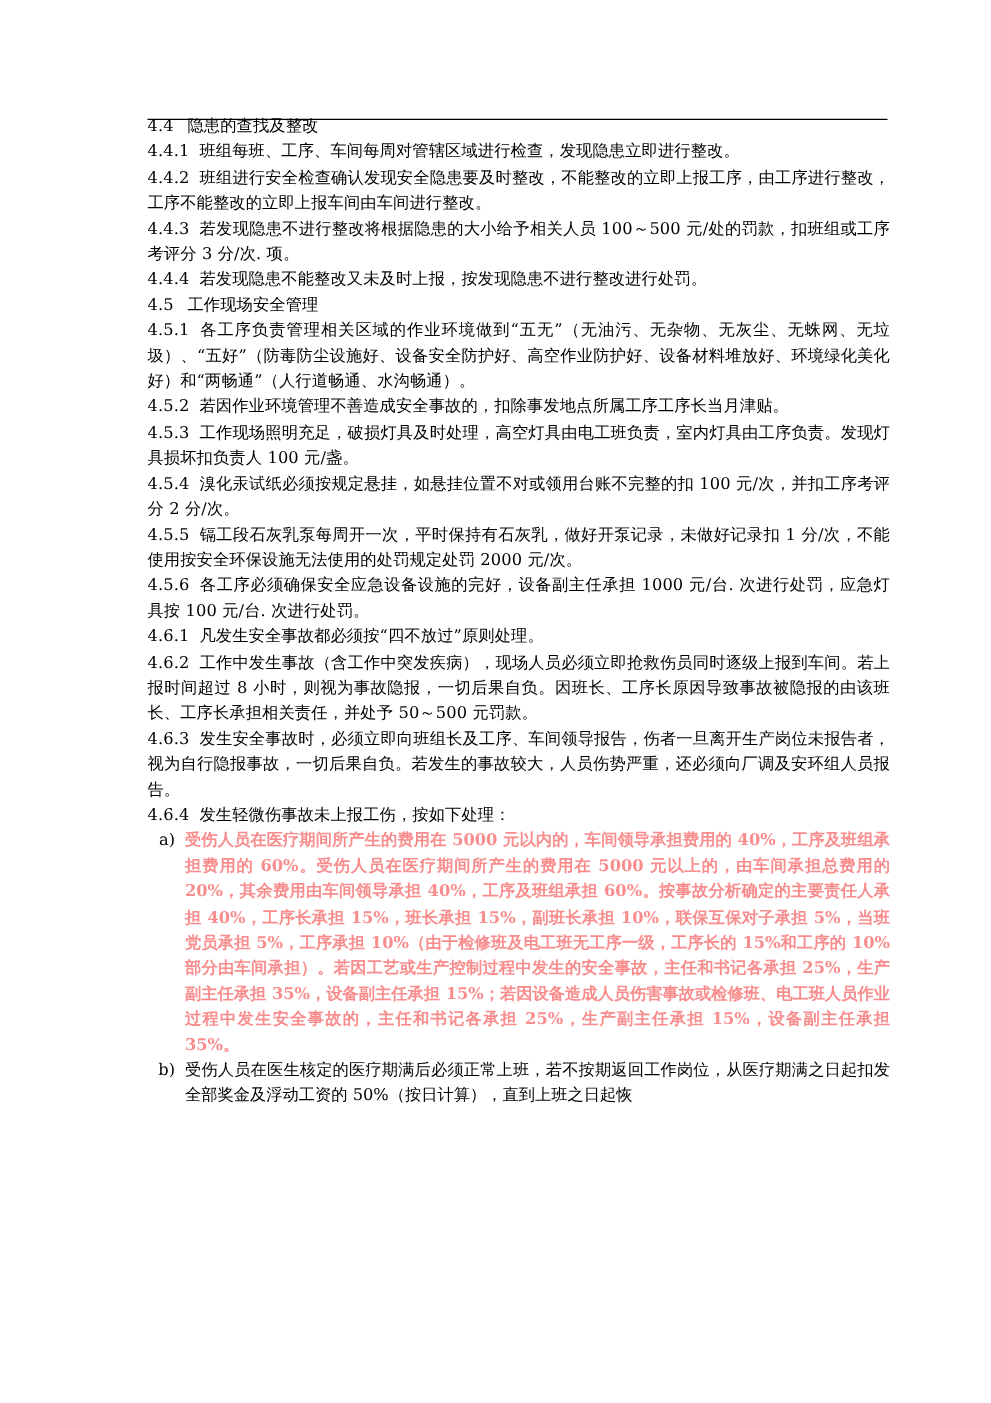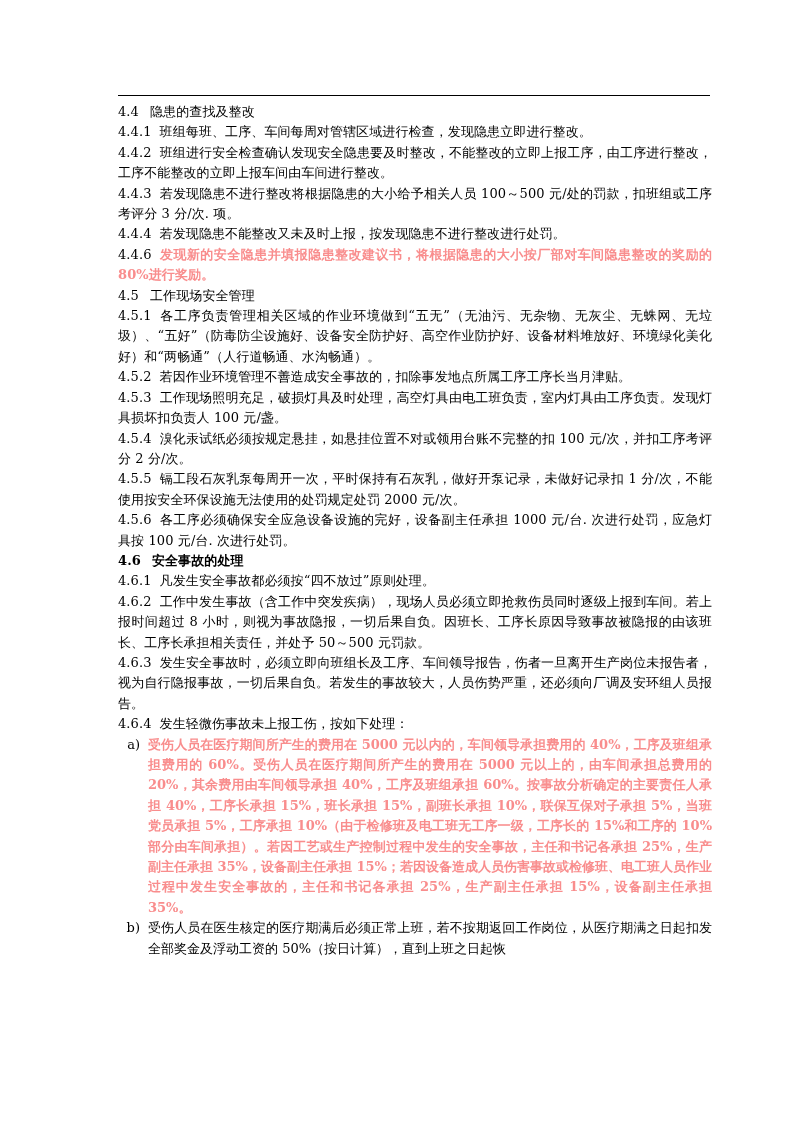--- a/index.html
+++ b/index.html
@@ -29,21 +29,21 @@
   .header-rule {
     position: absolute;
     top: 95px;
     left: 118px;
     width: 592px;
     height: 0;
     border-top: 1.2px solid #000000;
   }
   .content {
     position: absolute;
-    top: 102px;
+    top: 92px;
     left: 118px;
     width: 594px;
   }
   p {
     margin: 0;
     font-size: 13.0px;
     line-height: 20.4px;
     text-align: justify;
     text-justify: inter-ideograph;
     letter-spacing: 0.1px;
@@ -97,29 +97,27 @@
 
   <div class="header-band"></div>
   <div class="header-rule"></div>
 
   <div class="content" id="body-root">
       <p><span class="num">4.4</span><span class="gap"></span><span>隐患的查找及整改</span></p>
       <p><span class="num">4.4.1</span><span class="gap-sm"></span><span>班组每班、工序、车间每周对管辖区域进行检查，发现隐患立即进行整改。</span></p>
       <p><span class="num">4.4.2</span><span class="gap-sm"></span><span>班组进行安全检查确认发现安全隐患要及时整改，不能整改的立即上报工序，由工序进行整改，工序不能整改的立即上报车间由车间进行整改。</span></p>
       <p><span class="num">4.4.3</span><span class="gap-sm"></span><span>若发现隐患不进行整改将根据隐患的大小给予相关人员 100～500 元/处的罚款，扣班组或工序考评分 3 分/次. 项。</span></p>
       <p><span class="num">4.4.4</span><span class="gap-sm"></span><span>若发现隐患不能整改又未及时上报，按发现隐患不进行整改进行处罚。</span></p>
-      <p><span class="num">4.4.6</span><span class="gap-sm"></span><span class="red-bold">发现新的安全隐患并填报隐患整改建议书，将根据隐患的大小按厂部对车间隐患整改的奖励的 80%进行奖励。</span></p>
       <p><span class="num">4.5</span><span class="gap"></span><span>工作现场安全管理</span></p>
       <p><span class="num">4.5.1</span><span class="gap-sm"></span><span>各工序负责管理相关区域的作业环境做到“五无”（无油污、无杂物、无灰尘、无蛛网、无垃圾）、“五好”（防毒防尘设施好、设备安全防护好、高空作业防护好、设备材料堆放好、环境绿化美化好）和“两畅通”（人行道畅通、水沟畅通）。</span></p>
       <p><span class="num">4.5.2</span><span class="gap-sm"></span><span>若因作业环境管理不善造成安全事故的，扣除事发地点所属工序工序长当月津贴。</span></p>
       <p><span class="num">4.5.3</span><span class="gap-sm"></span><span>工作现场照明充足，</span><span class="red">破损灯具及时处理，高空灯具由电工班负责</span><span>，室内灯具由工序负责。发现灯具损坏扣负责人 100 元/盏。</span></p>
       <p><span class="num">4.5.4</span><span class="gap-sm"></span><span>溴化汞试纸必须按规定悬挂，如悬挂位置不对或</span><span class="red">领用台账不完整的</span><span>扣 100 元/次，并扣工序考评分 2 分/次。</span></p>
       <p><span class="num">4.5.5</span><span class="gap-sm"></span><span>镉工段石灰乳泵每周开一次，平时保持有石灰乳，做好开泵记录，未做好记录扣 1 分/次，不能使用按安全环保设施无法使用的处罚规定处罚 2000 元/次。</span></p>
       <p><span class="num">4.5.6</span><span class="gap-sm"></span><span>各工序必须确保安全应急设备设施的完好，设备副主任承担 1000 元/台. 次进行处罚，</span><span class="red">应急灯具按 100 元/台. 次进行处罚。</span></p>
-      <p class="heading"><span class="num">4.6</span><span class="gap"></span><span>安全事故的处理</span></p>
       <p><span class="num">4.6.1</span><span class="gap-sm"></span><span>凡发生安全事故都必须按“四不放过”原则处理。</span></p>
       <p><span class="num">4.6.2</span><span class="gap-sm"></span><span>工作中发生事故（含工作中突发疾病），现场人员必须立即抢救伤员同时逐级上报到车间。若上报时间超过 8 小时，则视为事故隐报，一切后果自负。因班长、工序长原因导致事故被隐报的由该班长、工序长承担相关责任，并处予 50～500 元罚款。</span></p>
       <p><span class="num">4.6.3</span><span class="gap-sm"></span><span>发生安全事故时，必须立即向班组长及工序、车间领导报告，伤者一旦离开生产岗位未报告者，视为自行隐报事故，一切后果自负。若发生的事故较大，人员伤势严重，还必须向厂调及安环组人员报告。</span></p>
       <p><span class="num">4.6.4</span><span class="gap-sm"></span><span>发生轻微伤事故未上报工伤，按如下处理：</span></p>
       <div class="list-item">
         <div class="list-marker">a)</div>
         <div class="list-body"><span class="red-bold">受伤人员在医疗期间所产生的费用在 5000 元以内的，车间领导承担费用的 40%，工序及班组承担费用的 60%。受伤人员在医疗期间所产生的费用在 5000 元以上的，由车间承担总费用的 20%，其余费用由车间领导承担 40%，工序及班组承担 60%。按事故分析确定的主要责任人承担 40%，工序长承担 15%，班长承担 15%，副班长承担 10%，联保互保对子承担 5%，当班党员承担 5%，工序承担 10%（由于检修班及电工班无工序一级，工序长的 15%和工序的 10%部分由车间承担）。若因工艺或生产控制过程中发生的安全事故，主任和书记各承担 25%，生产副主任承担 35%，设备副主任承担 15%；若因设备造成人员伤害事故或检修班、电工班人员作业过程中发生安全事故的，主任和书记各承担 25%，生产副主任承担 15%，设备副主任承担 35%。</span></div>
       </div>
       <div class="list-item">
         <div class="list-marker">b)</div>

